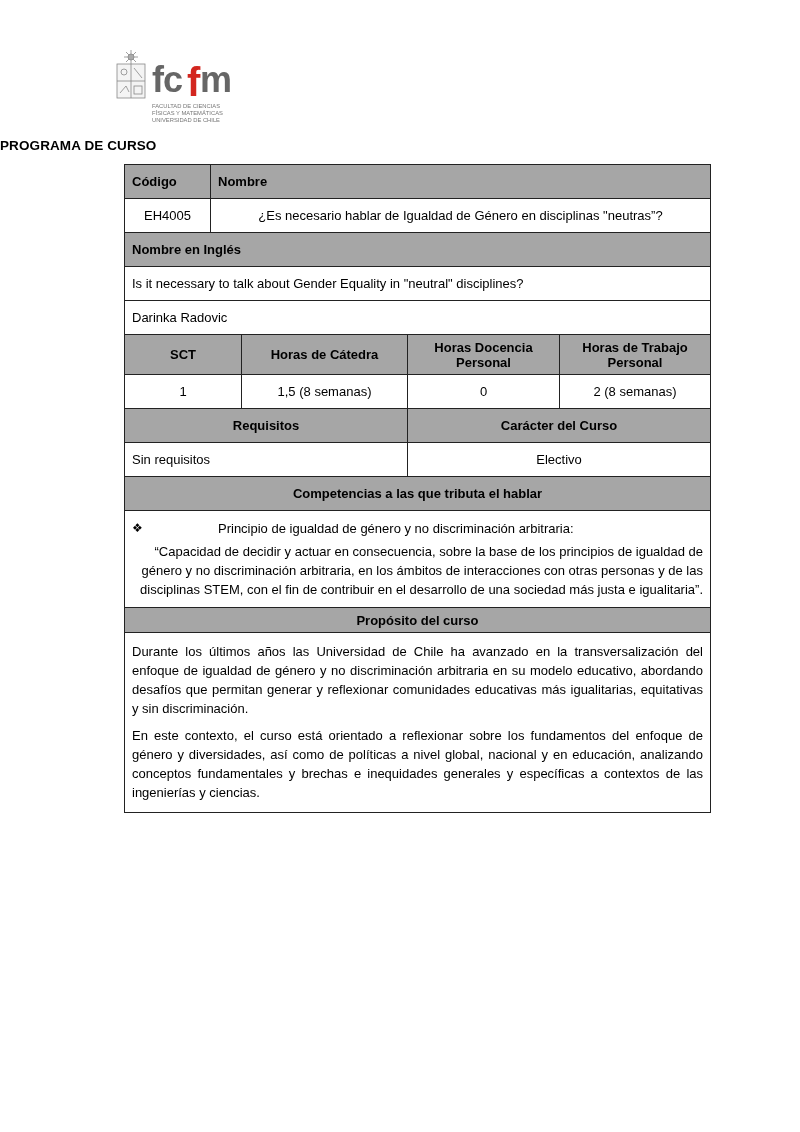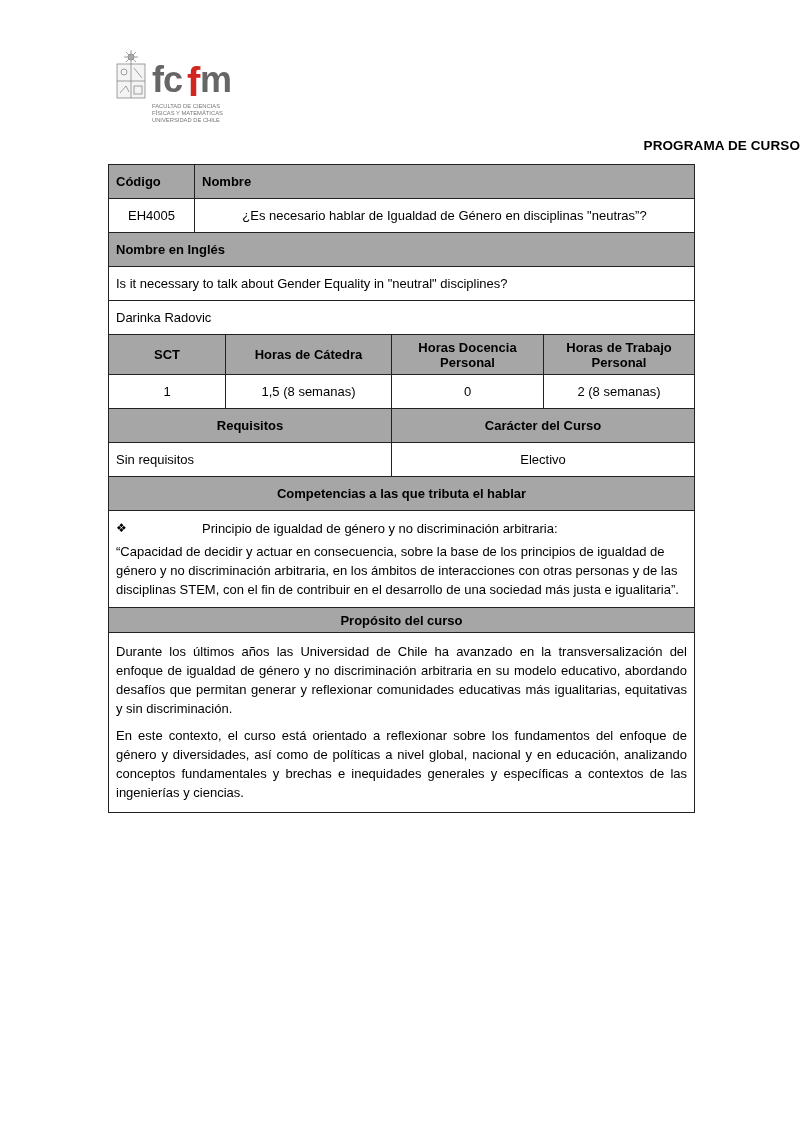--- a/index.html
+++ b/index.html
@@ -1,29 +1,29 @@
 <!DOCTYPE html>
 <html><head>
 <meta charset="utf-8">
 <style>
   html, body { margin: 0; padding: 0; background: #ffffff; }
   body { width: 800px; height: 1132px; position: relative; font-family: "Liberation Sans", sans-serif; color: #000; }
   .logo { position: absolute; left: 114px; top: 48px; width: 130px; height: 82px; }
-  .title { position: absolute; left: 0; width: 800px; top: 138px; text-align: right; font-weight: bold; font-size: 13.5px; letter-spacing: 0.1px; }
-  table.prog { position: absolute; left: 108px; top: 164px; width: 586px; border-collapse: collapse; font-size: 13px; table-layout: fixed; }
+  .title { position: absolute; left: 0; width: 800px; top: 138px; text-align: left; font-weight: bold; font-size: 13.5px; letter-spacing: 0.1px; }
+  table.prog { position: absolute; left: 124px; top: 164px; width: 586px; border-collapse: collapse; font-size: 13px; table-layout: fixed; }
   table.prog td { border: 1.5px solid #222; padding: 0 7px; vertical-align: middle; }
   .hdr { background: #a6a6a6; font-weight: bold; }
   .c { text-align: center; }
   .h35 { height: 34px; }
   .h36 { height: 25px; }
   .h52 { height: 40px; }
   .comp-cell { padding: 6px 7px 8px 7px !important; line-height: 19px; }
   .bullet-line { display: flex; align-items: center; margin: 2px 0 4px 0; }
   .bullet { width: 86px; font-size: 12px; }
-  .quote { margin: 0; }
+  .quote { margin: 0; text-align: right; }
   .prop-cell { padding: 9px 7px 10px 7px !important; line-height: 19px; text-align: justify; }
   .prop-cell p { margin: 0 0 8px 0; }
   .prop-cell p:last-child { margin: 0; }
 </style>
 </head>
 <body>
 
 <div class="logo">
   <svg width="130" height="82" viewBox="0 0 130 82">
 

